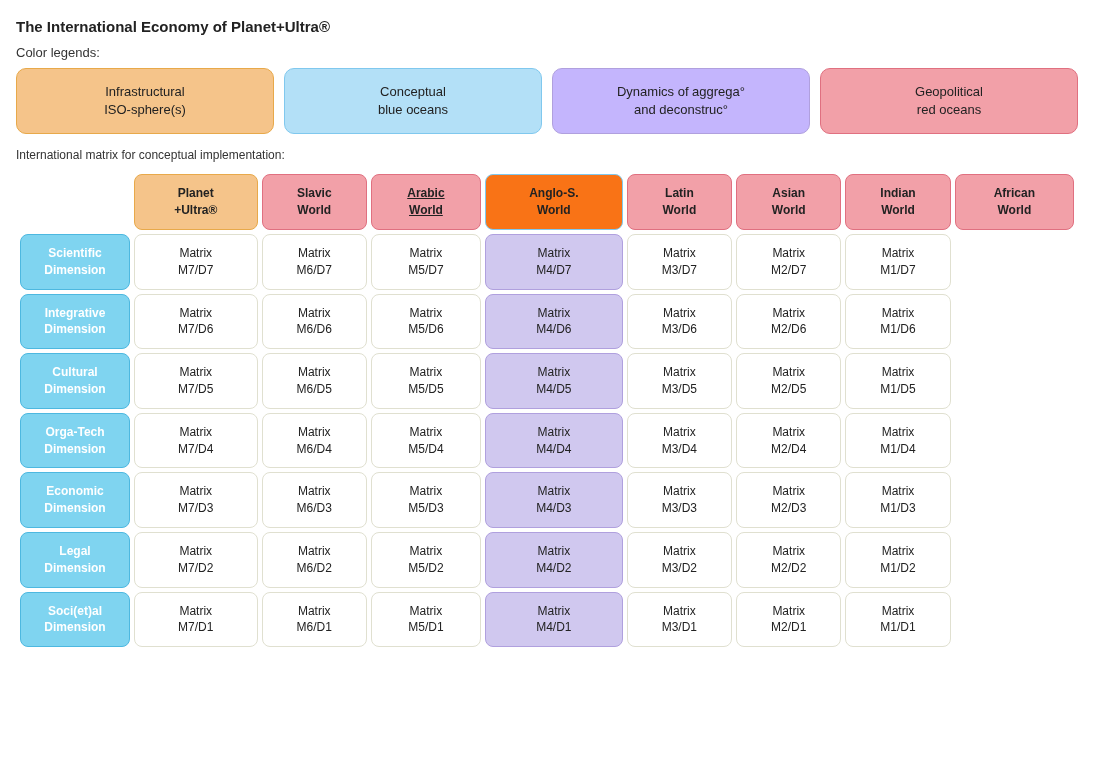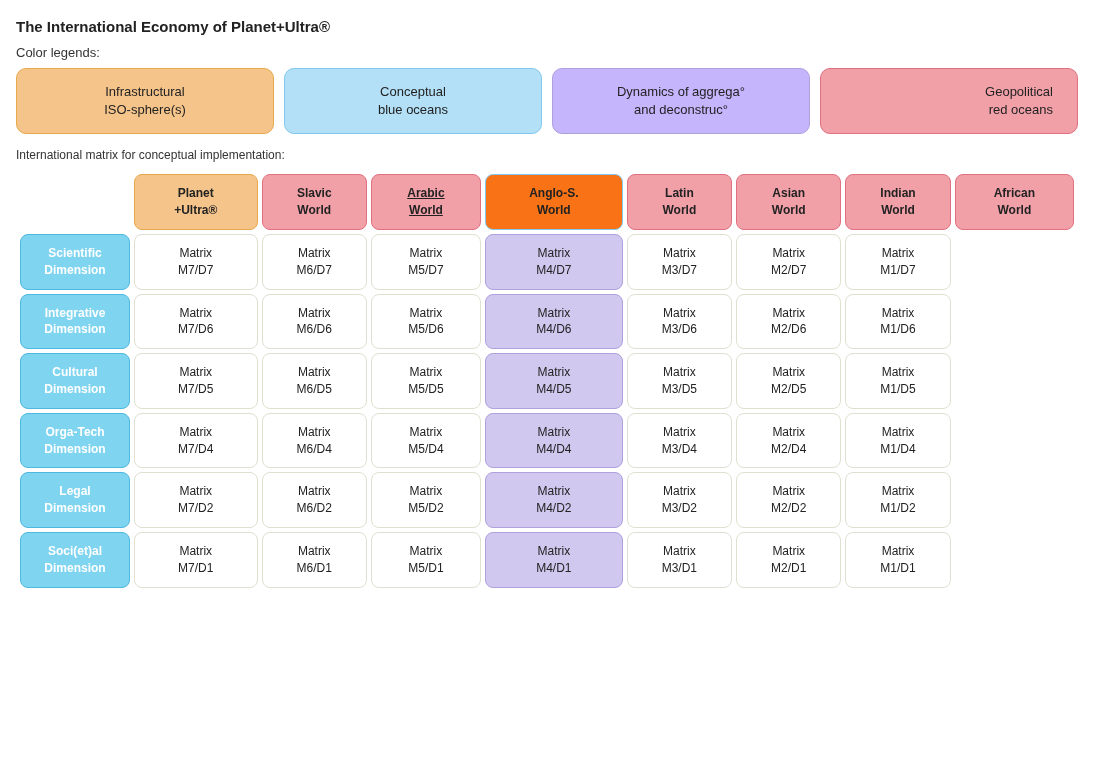--- a/index.html
+++ b/index.html
@@ -21,21 +21,21 @@
       color: #333;
     }
     .legend-row {
       display: flex;
       gap: 10px;
       margin-bottom: 14px;
     }
     .legend-box {
       flex: 1;
       border-radius: 10px;
-      padding: 14px 24px;
+      padding: 14px 14px;
       text-align: center;
       font-size: 13px;
       line-height: 1.4;
     }
     .legend-orange { background: #f5c48a; border: 1.5px solid #e8a94a; }
     .legend-blue   { background: #b3e0f7; border: 1.5px solid #80c8ee; }
     .legend-purple { background: #c4b5fd; border: 1.5px solid #b0a0de; }
     .legend-pink   { background: #f2a0a8; border: 1.5px solid #e07080; }
 
     .matrix-label {
@@ -79,21 +79,21 @@
 
 <div class="color-legend-label">Color legends:</div>
 
 <div class="legend-row">
 <div class="legend-box legend-orange" style="white-space: pre-line;">Infrastructural
 ISO-sphere(s)</div>
     <div class="legend-box legend-blue" style="white-space: pre-line;">Conceptual
 blue oceans</div>
     <div class="legend-box legend-purple" style="white-space: pre-line;">Dynamics of aggrega°
 and deconstruc°</div>
-    <div class="legend-box legend-pink" style="white-space: pre-line; text-align: right;">Geopolitical
+    <div class="legend-box legend-pink" style="white-space: pre-line;">Geopolitical
 red oceans</div>
   </div>
 
 <div class="matrix-label">International matrix for conceptual implementation:</div>
 
 <table class="matrix-table">
   <thead>
     <tr id="col-header-row">
       <th style="width:110px;"></th>
     <th class="hdr-orange" style="white-space: pre-line;">Planet
@@ -181,20 +181,38 @@
         <td class="cell-purple" style="white-space: pre-line;">Matrix
 M4/D4</td>
         <td class="cell-default" style="white-space: pre-line;">Matrix
 M3/D4</td>
         <td class="cell-default" style="white-space: pre-line;">Matrix
 M2/D4</td>
         <td class="cell-default" style="white-space: pre-line;">Matrix
 M1/D4</td>
       </tr>
       <tr>
+        <td class="row-hdr" style="white-space: pre-line; font-weight: bold;">Economic
+Dimension</td>
+        <td class="cell-default" style="white-space: pre-line;">Matrix
+M7/D3</td>
+        <td class="cell-default" style="white-space: pre-line;">Matrix
+M6/D3</td>
+        <td class="cell-default" style="white-space: pre-line;">Matrix
+M5/D3</td>
+        <td class="cell-purple" style="white-space: pre-line;">Matrix
+M4/D3</td>
+        <td class="cell-default" style="white-space: pre-line;">Matrix
+M3/D3</td>
+        <td class="cell-default" style="white-space: pre-line;">Matrix
+M2/D3</td>
+        <td class="cell-default" style="white-space: pre-line;">Matrix
+M1/D3</td>
+      </tr>
+      <tr>
         <td class="row-hdr" style="white-space: pre-line; font-weight: bold;">Legal
 Dimension</td>
         <td class="cell-default" style="white-space: pre-line;">Matrix
 M7/D2</td>
         <td class="cell-default" style="white-space: pre-line;">Matrix
 M6/D2</td>
         <td class="cell-default" style="white-space: pre-line;">Matrix
 M5/D2</td>
         <td class="cell-purple" style="white-space: pre-line;">Matrix
 M4/D2</td>

